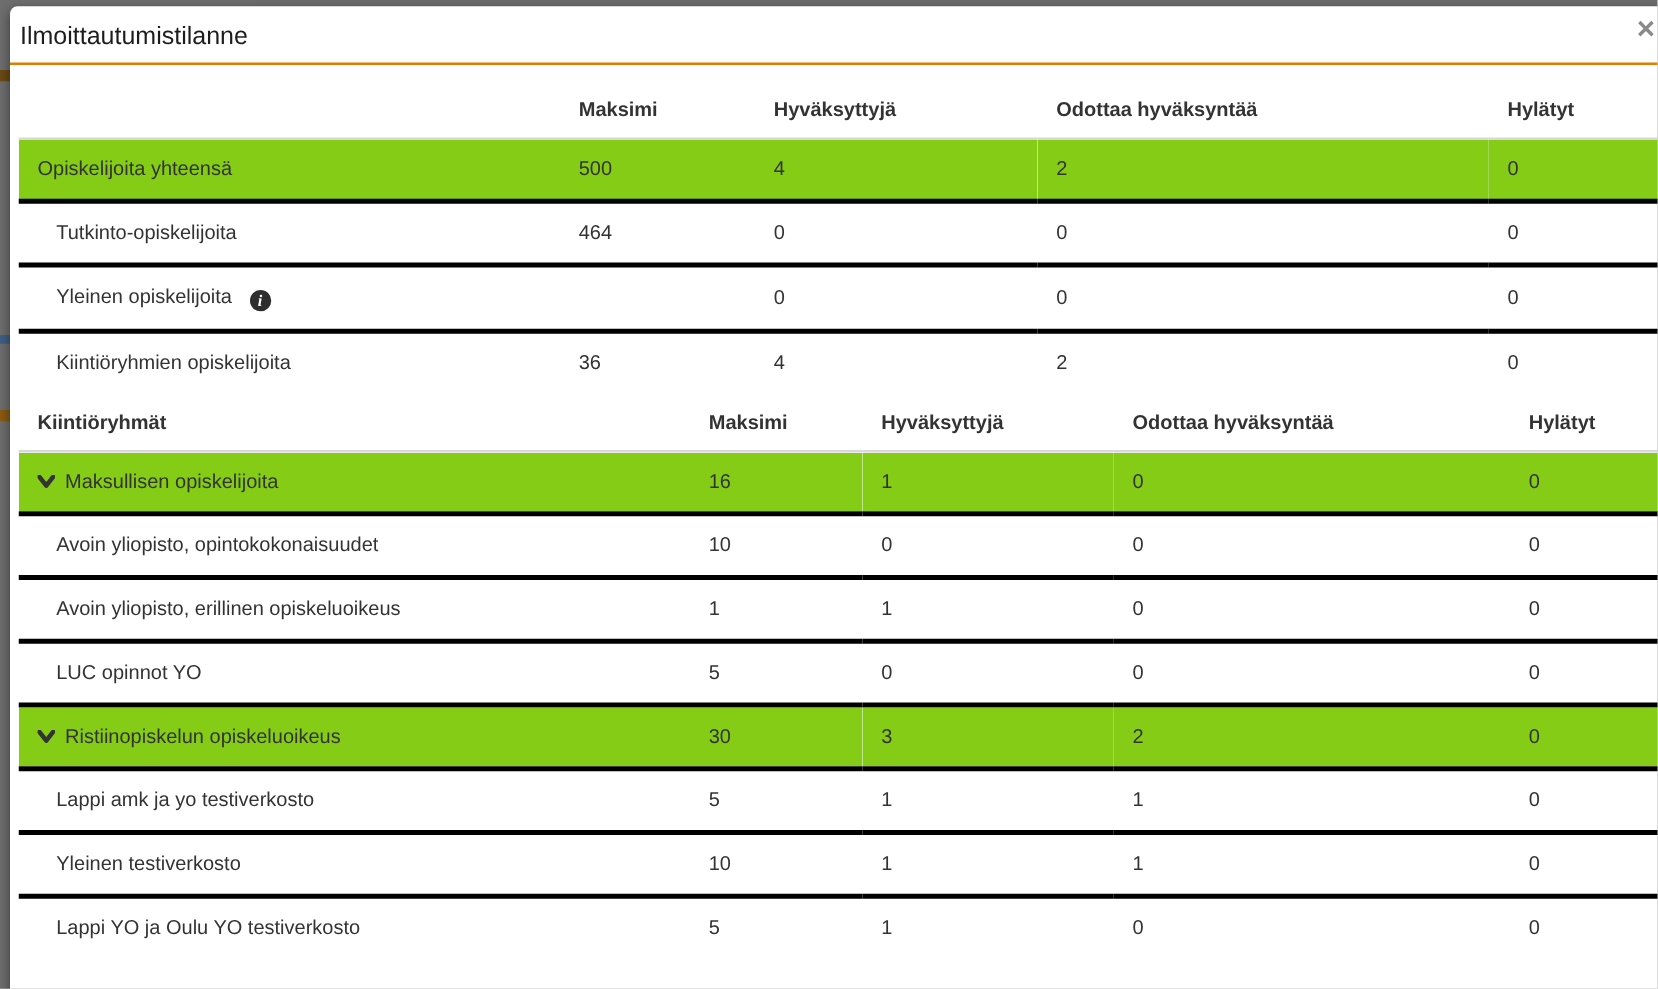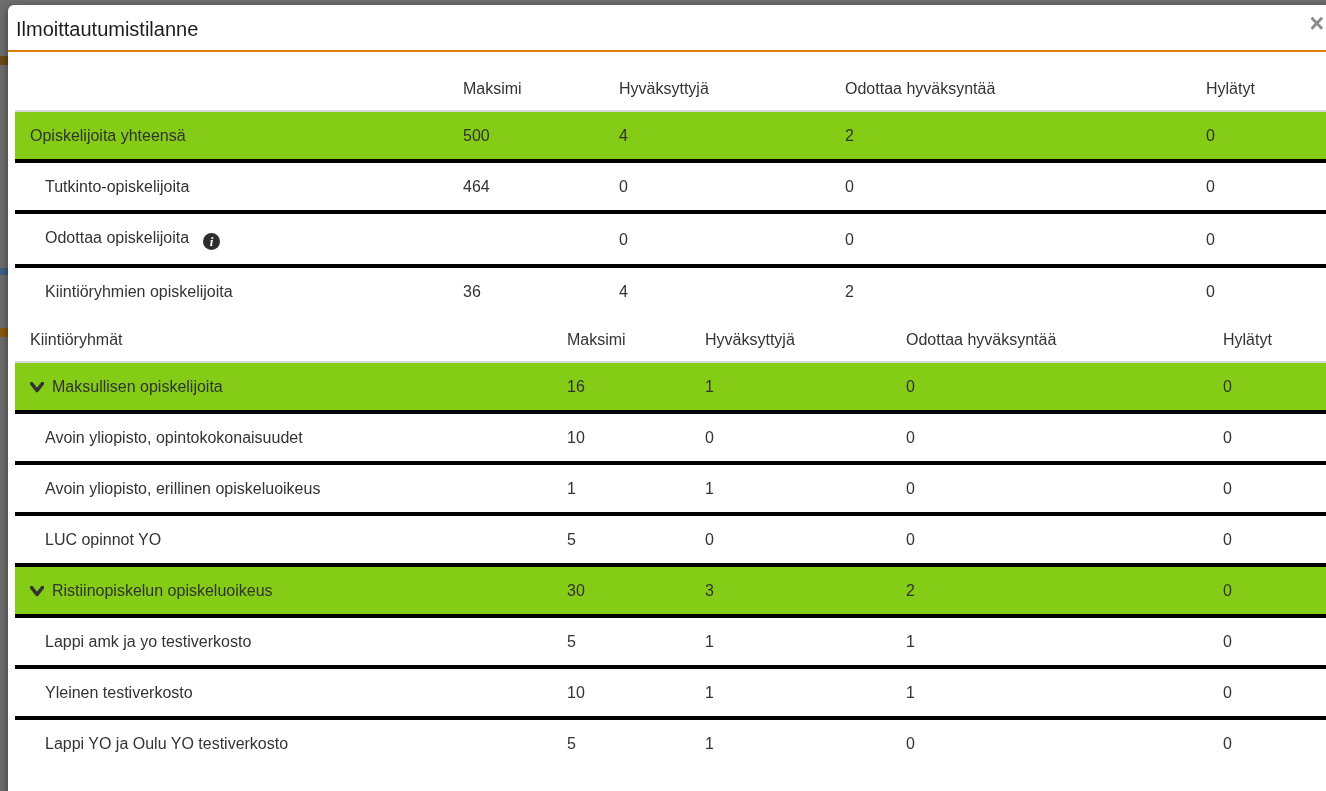--- a/index.html
+++ b/index.html
@@ -37,21 +37,21 @@
   .modal-body{padding:12px 0 0 7px;}
 
   table{border-collapse:collapse;table-layout:fixed;width:100%;}
   th,td{
     text-align:left;vertical-align:middle;
     font-size:16px;line-height:19px;
     padding:14px 15px;
     white-space:nowrap;overflow:hidden;
   }
   thead th{
-    font-weight:normal;color:#333;
+    font-weight:bold;color:#333;
     border-bottom:2px solid #d8d8d8;
     padding:15px 15px 12px 15px;
   }
   tbody td{border-top:4px solid #000000;color:#333;}
   tbody tr:first-child td{border-top:none;}
   tr.row-shaded td{background:#84cc16;}
   td.cell-indent{padding-left:30px;}
 
   .chevron{
     display:inline-block;width:14px;height:11px;margin-right:8px;
@@ -114,21 +114,21 @@
         </tr>
         <tr>
           <td class="cell-indent">Tutkinto-opiskelijoita</td>
           <td>464</td>
           <td>0</td>
           <td>0</td>
           <td>0</td>
         </tr>
         <tr>
           <td class="cell-indent">
-            <span>Odottaa opiskelijoita</span><span class="info-icon">i</span>
+            <span>Yleinen opiskelijoita</span><span class="info-icon">i</span>
           </td>
           <td></td>
           <td>0</td>
           <td>0</td>
           <td>0</td>
         </tr>
         <tr>
           <td class="cell-indent">Kiintiöryhmien opiskelijoita</td>
           <td>36</td>
           <td>4</td>

